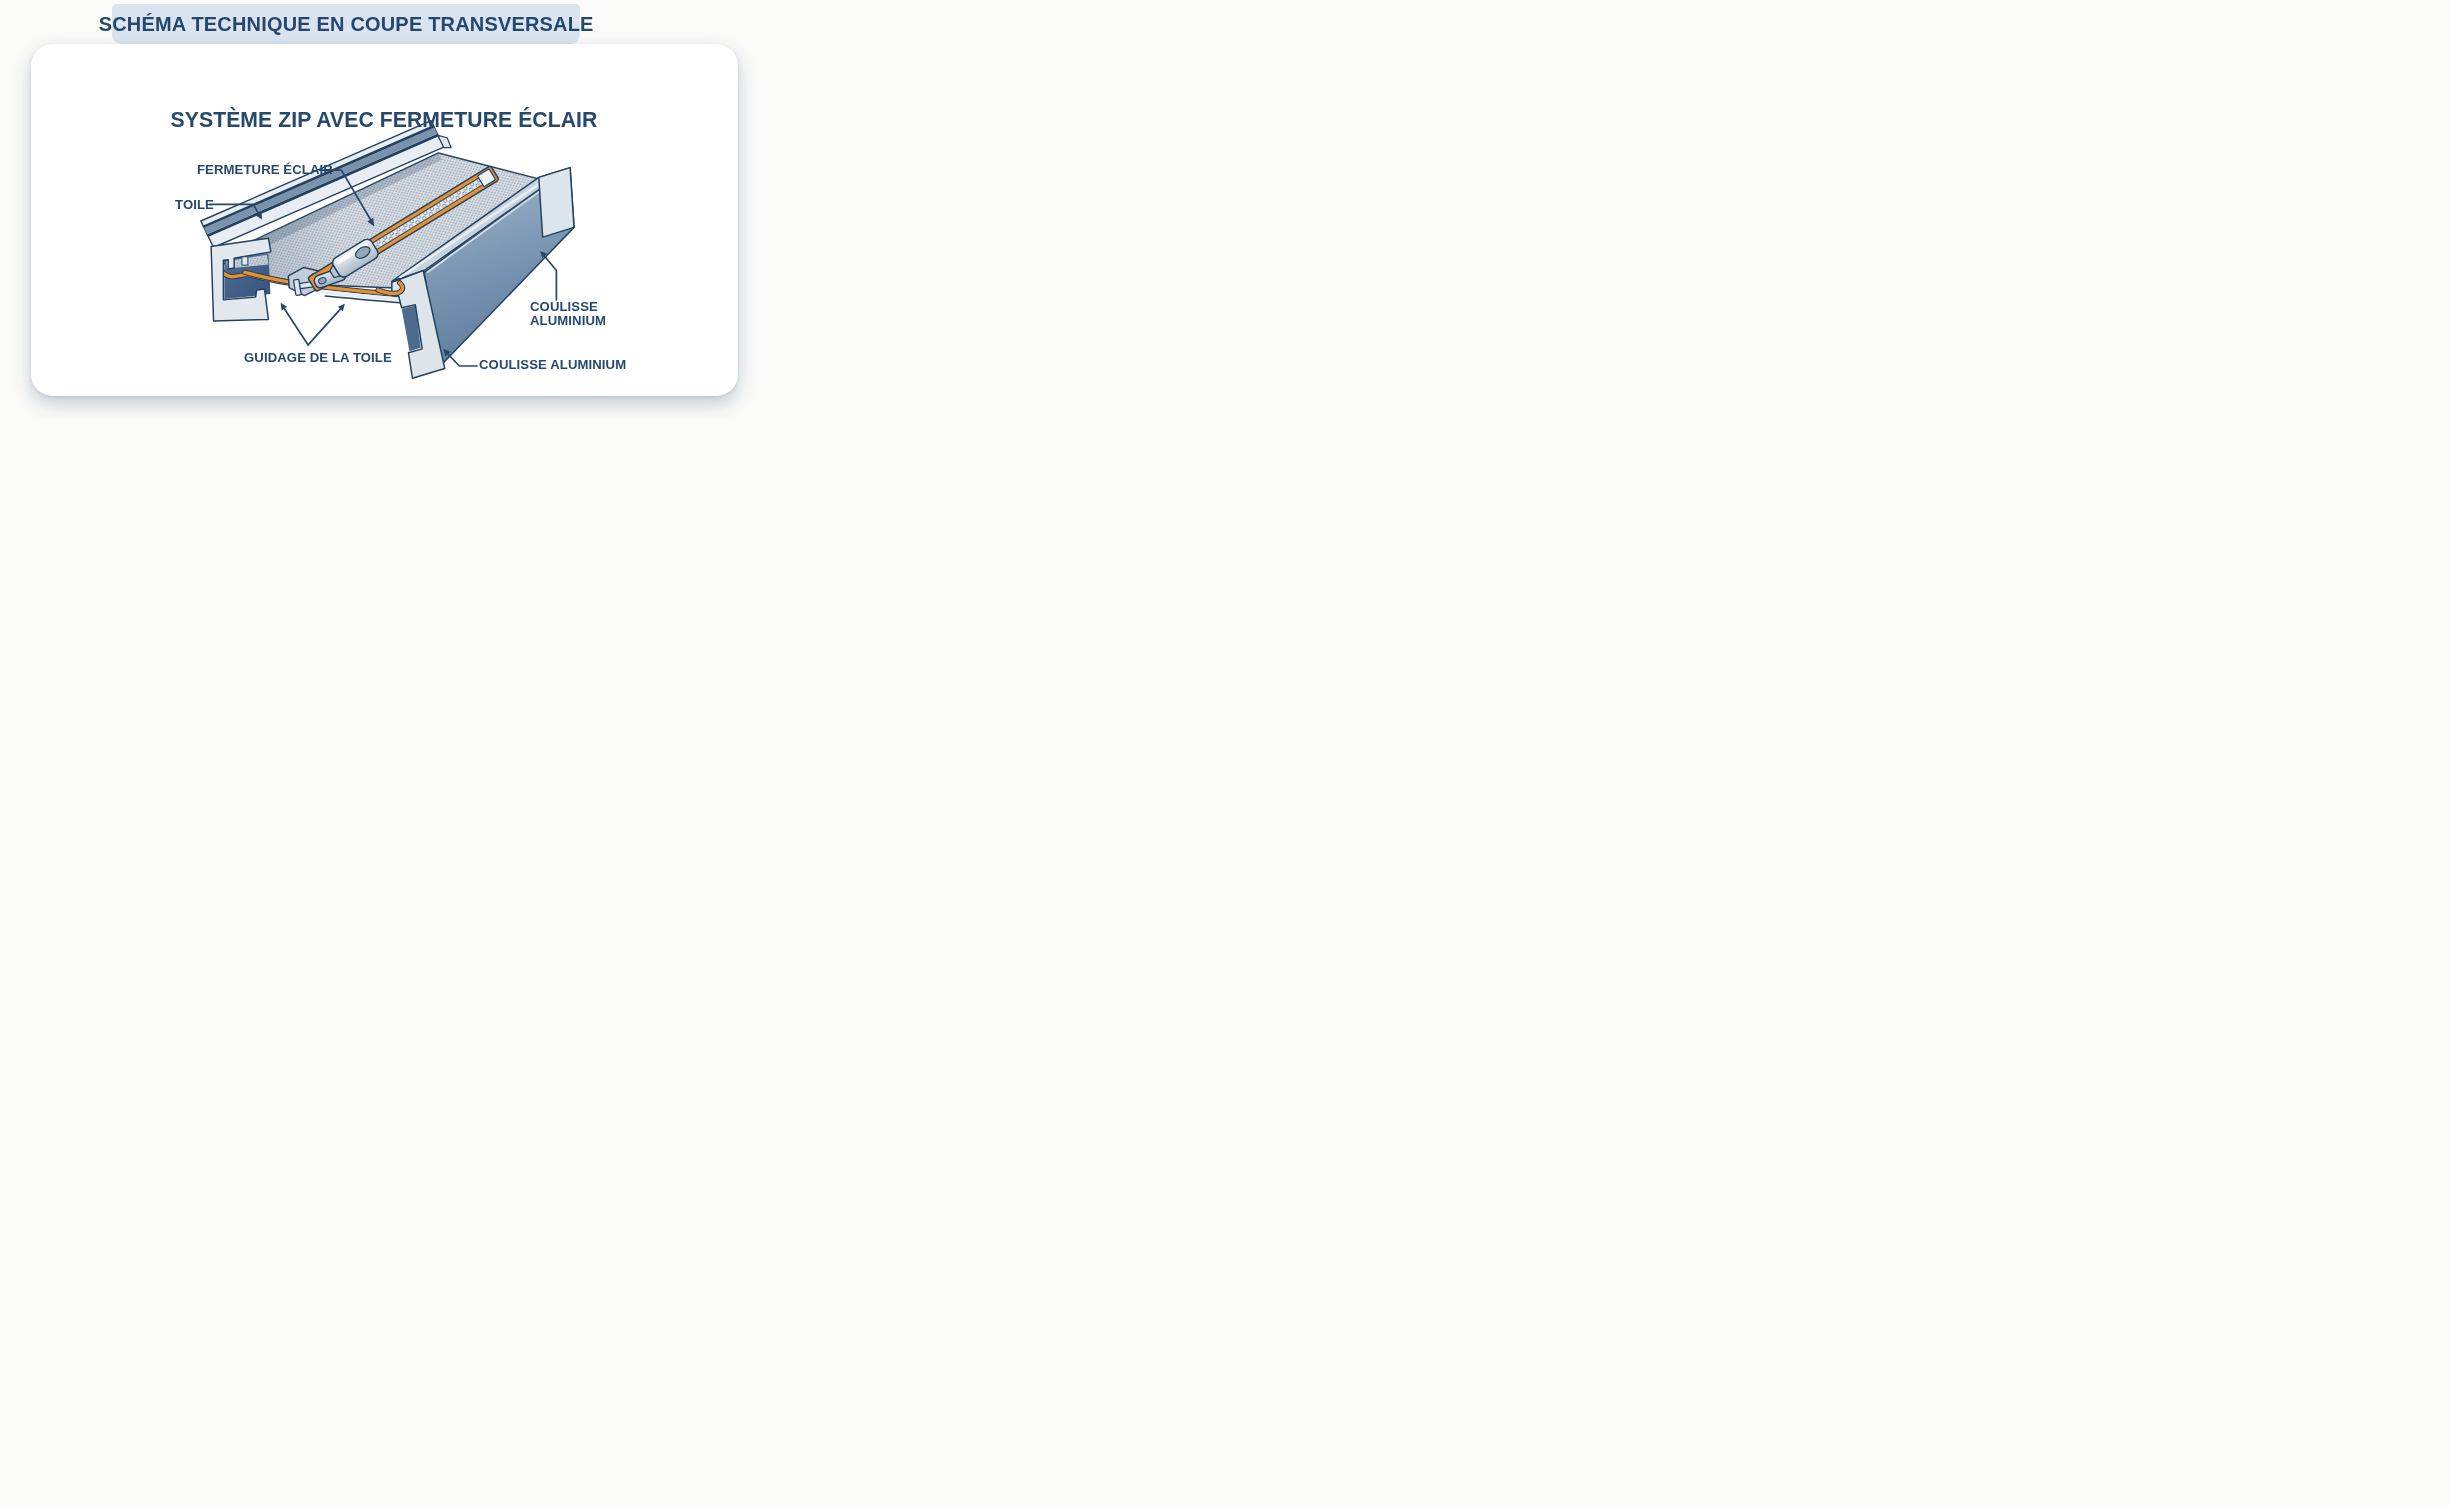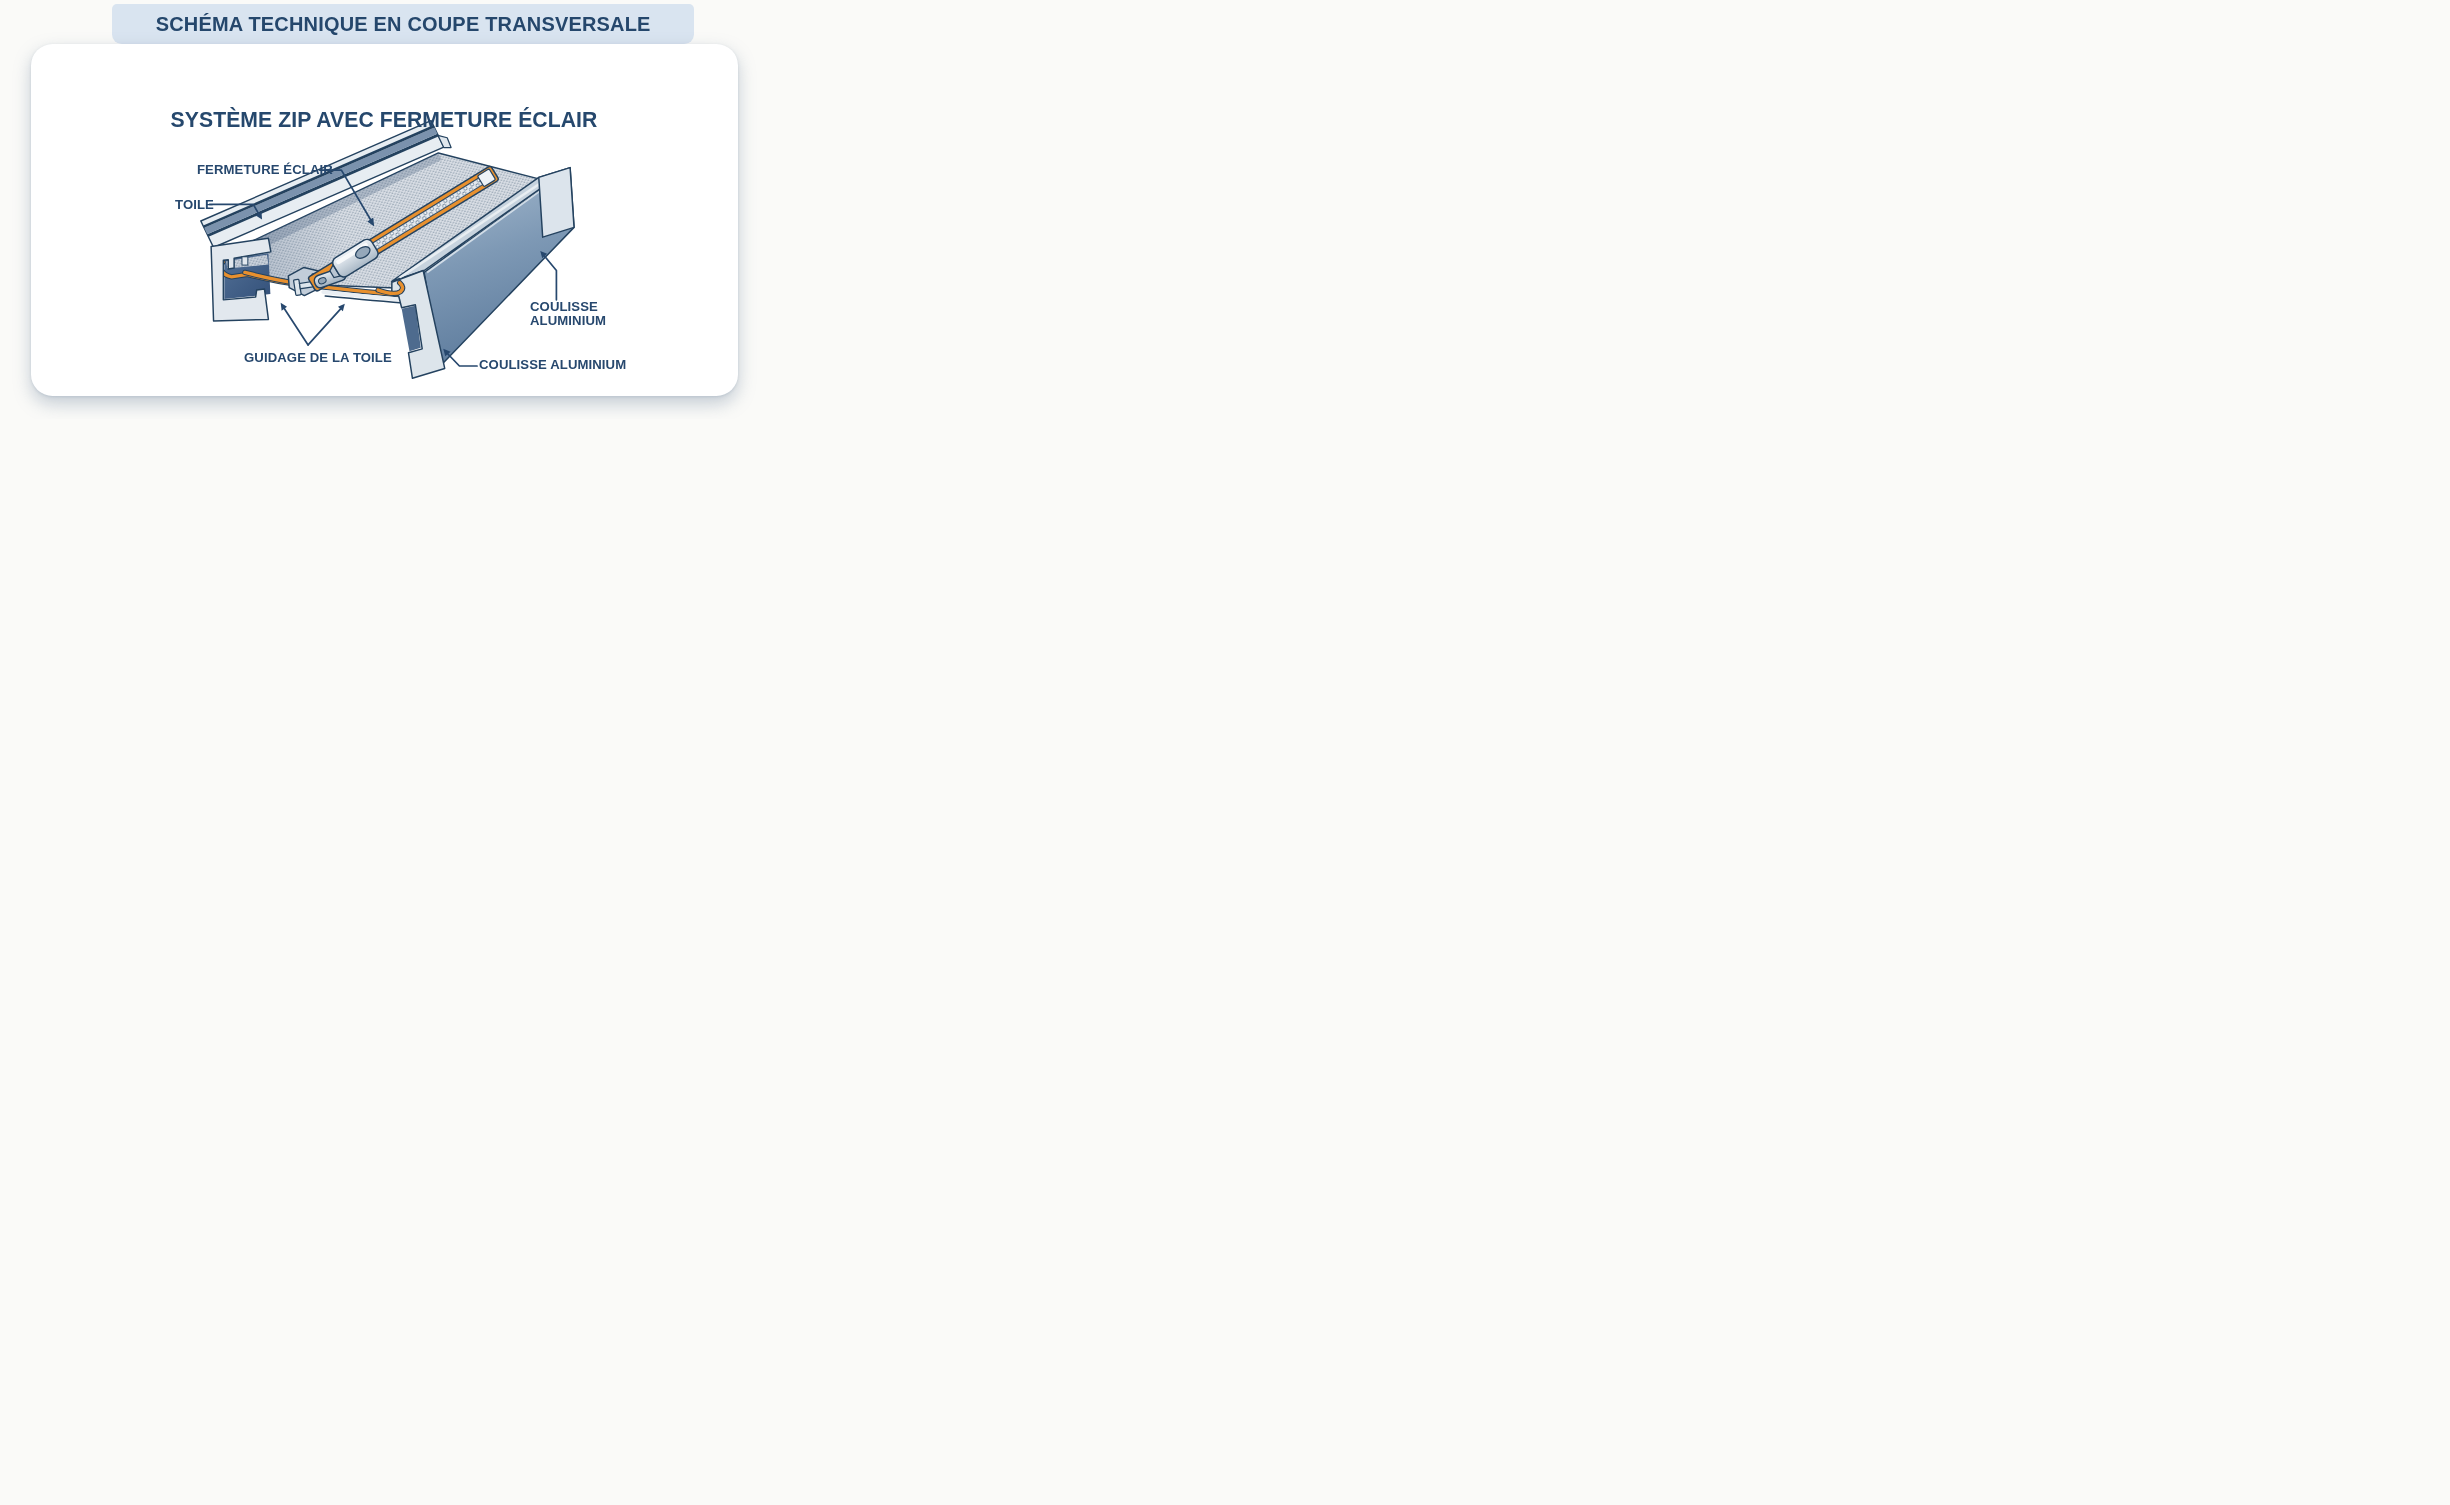--- a/index.html
+++ b/index.html
@@ -3,21 +3,21 @@
 <meta charset="utf-8">
 <style>
   html,body{margin:0;padding:0;}
   body{
     width:768px;height:419px;overflow:hidden;position:relative;
     background:#fafaf8;
     font-family:"Liberation Sans", sans-serif;
     -webkit-font-smoothing:antialiased;
   }
   .banner{
-    position:absolute;left:112px;top:3.9px;width:582px;height:40px;
+    position:absolute;left:112px;top:3.9px;width:468px;height:40px;
     background:#d9e4f0;border-radius:4.9px 4.9px 9.8px 9.8px;
     display:flex;align-items:center;justify-content:center;
   }
   .banner-title{
     font-size:20.6px;font-weight:bold;color:#25476c;letter-spacing:0.2px;
     transform:scaleX(.97);white-space:nowrap;
   }
   .card{
     position:absolute;left:31px;top:44px;width:707px;height:352px;
     background:#ffffff;border-radius:21.6px;

